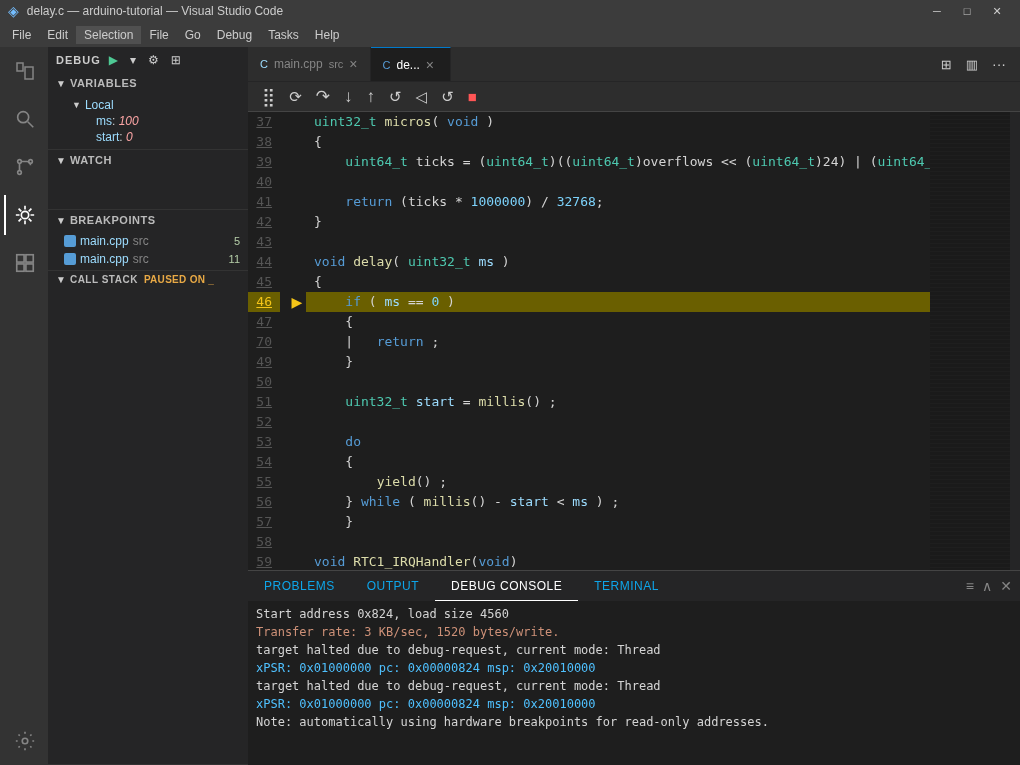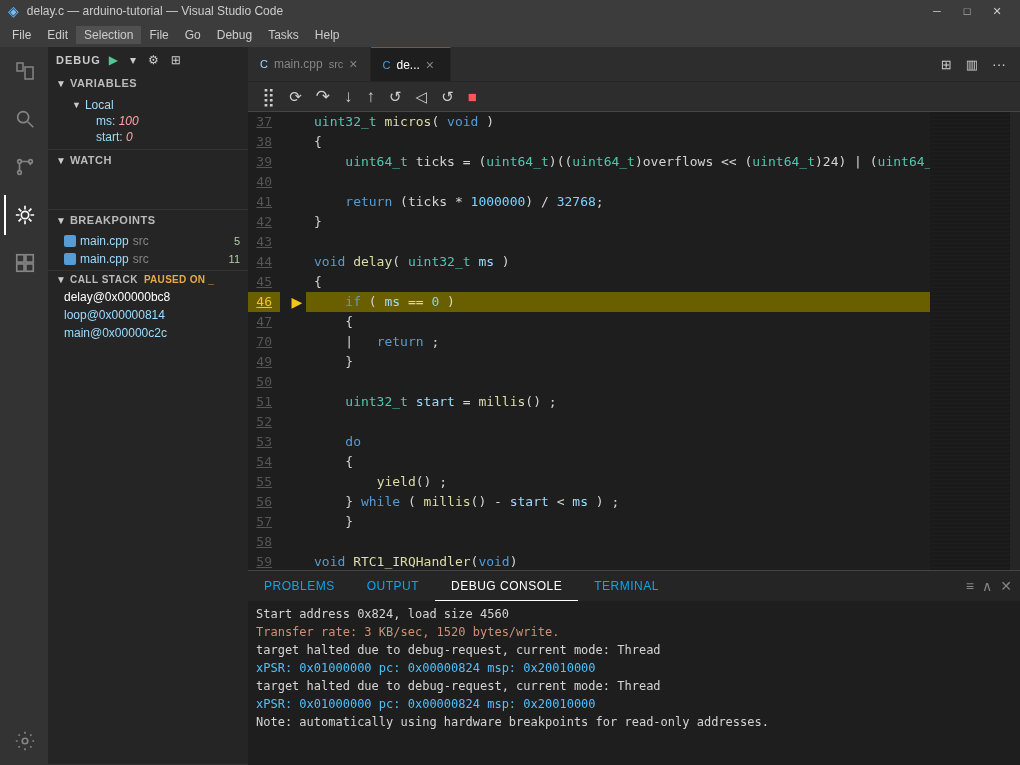--- a/index.html
+++ b/index.html
@@ -283,25 +283,20 @@
           <span class="bp-line">11</span>
         </div>
       </div>
     </div>
 
     <div class="sidebar-section" style="flex:1; overflow:hidden;">
       <div class="cs-paused-header">
         <span class="arrow" style="color:#ccc; font-size:10px; margin-right:4px;">▼</span>
         <span style="font-size:10px; font-weight:bold; text-transform:uppercase; color:#bbb; letter-spacing:0.5px; margin-right:6px;">CALL STACK</span>
         <span class="cs-paused-label">PAUSED ON _</span>
-      </div>
-      <div>
-        <div class="cs-item active">delay@0x00000bc8</div>
-        <div class="cs-item">loop@0x00000814</div>
-        <div class="cs-item">main@0x00000c2c</div>
       </div>
     </div>
   </div>
 
   <div id="editor-area">
 
     <div id="tab-bar">
       <div class="tab">
         <span class="tab-icon" style="color:#9cdcfe;">C</span>
         <span>main.cpp</span>

